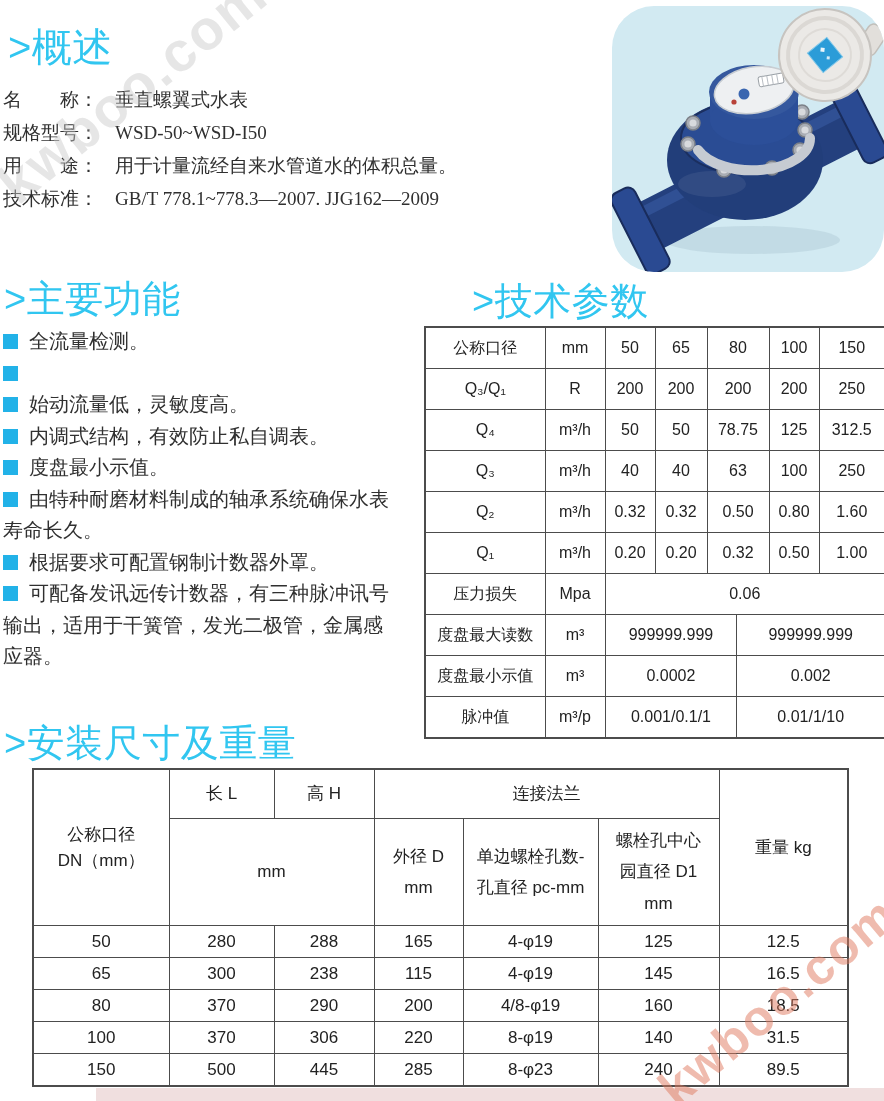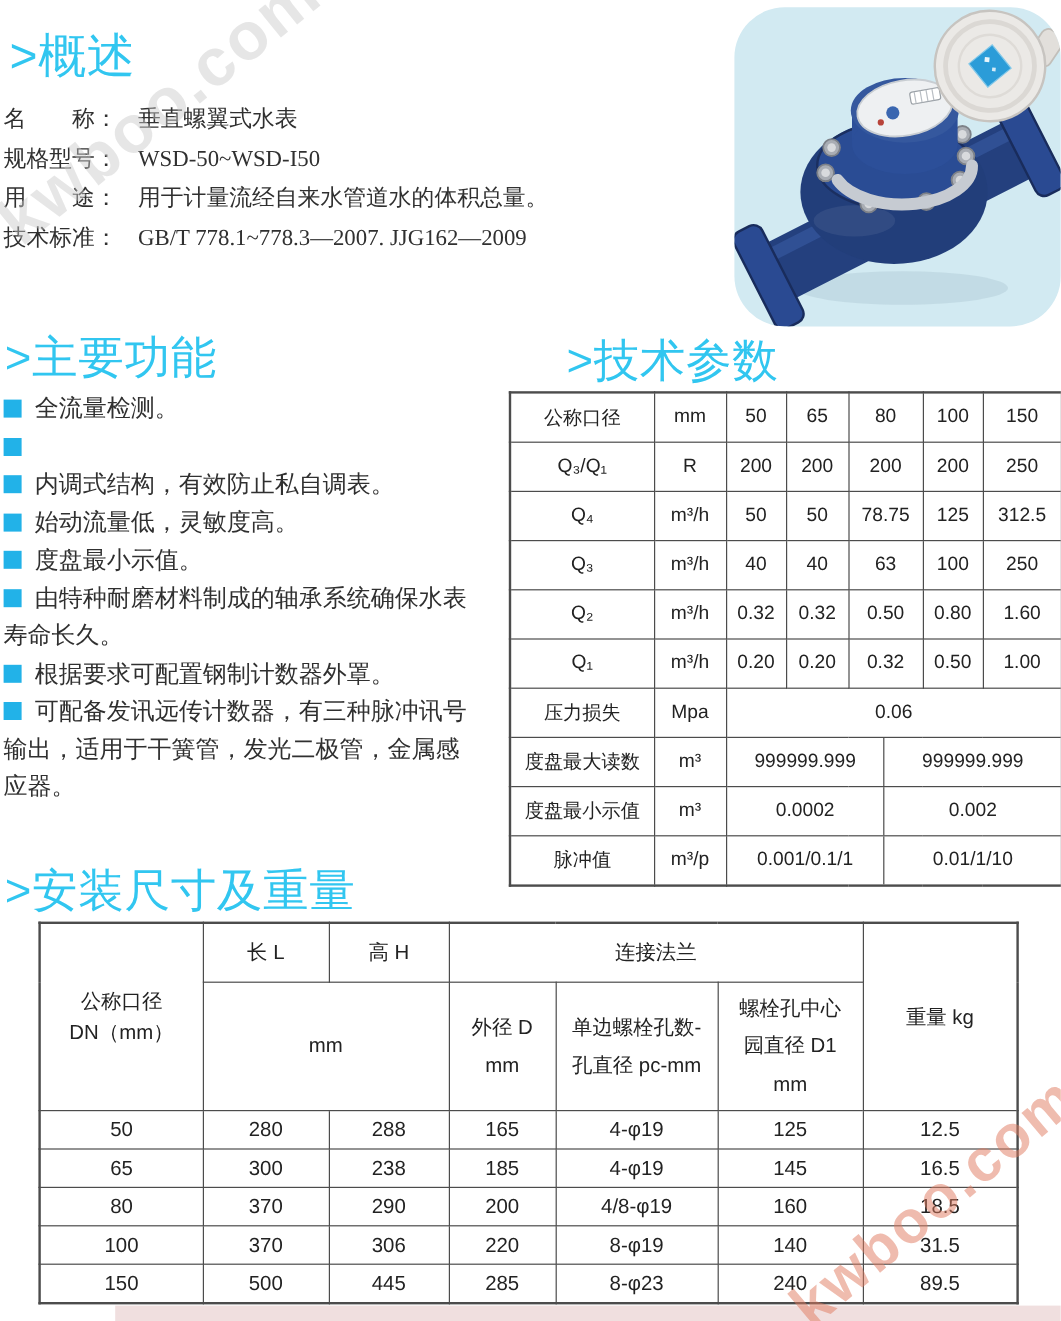--- a/index.html
+++ b/index.html
@@ -184,22 +184,22 @@
       <rect x="208" y="42" width="4" height="4" fill="#ffffff" opacity="0.9"></rect>
       <rect x="215" y="50" width="3" height="3" fill="#ffffff" opacity="0.8"></rect>
     </g>
   </svg>
 </div>
 
 <h1 id="features-heading" class="section-heading">&gt;主要功能</h1>
 <ul id="features-list">
     <li><span class="bullet"></span><span>全流量检测。</span></li>
     <li><span class="bullet"></span></li>
+    <li><span class="bullet"></span><span>始动流量低，灵敏度高。</span></li>
     <li><span class="bullet"></span><span>内调式结构，有效防止私自调表。</span></li>
-    <li><span class="bullet"></span><span>始动流量低，灵敏度高。</span></li>
     <li><span class="bullet"></span><span>度盘最小示值。</span></li>
     <li><span class="bullet"></span><span>由特种耐磨材料制成的轴承系统确保水表寿命长久。</span></li>
     <li><span class="bullet"></span><span>根据要求可配置钢制计数器外罩。</span></li>
     <li><span class="bullet"></span><span>可配备发讯远传计数器，有三种脉冲讯号输出，适用于干簧管，发光二极管，金属感应器。</span></li>
   </ul>
 
 <h1 id="tech-heading" class="section-heading">&gt;技术参数</h1>
 <table id="tech-table">
   <colgroup>
     <col style="width:120px">
@@ -341,21 +341,21 @@
         <td>288</td>
         <td>165</td>
         <td>4-φ19</td>
         <td>125</td>
         <td>12.5</td>
       </tr>
       <tr>
         <td>65</td>
         <td>300</td>
         <td>238</td>
-        <td>185</td>
+        <td>115</td>
         <td>4-φ19</td>
         <td>145</td>
         <td>16.5</td>
       </tr>
       <tr>
         <td>80</td>
         <td>370</td>
         <td>290</td>
         <td>200</td>
         <td>4/8-φ19</td>

